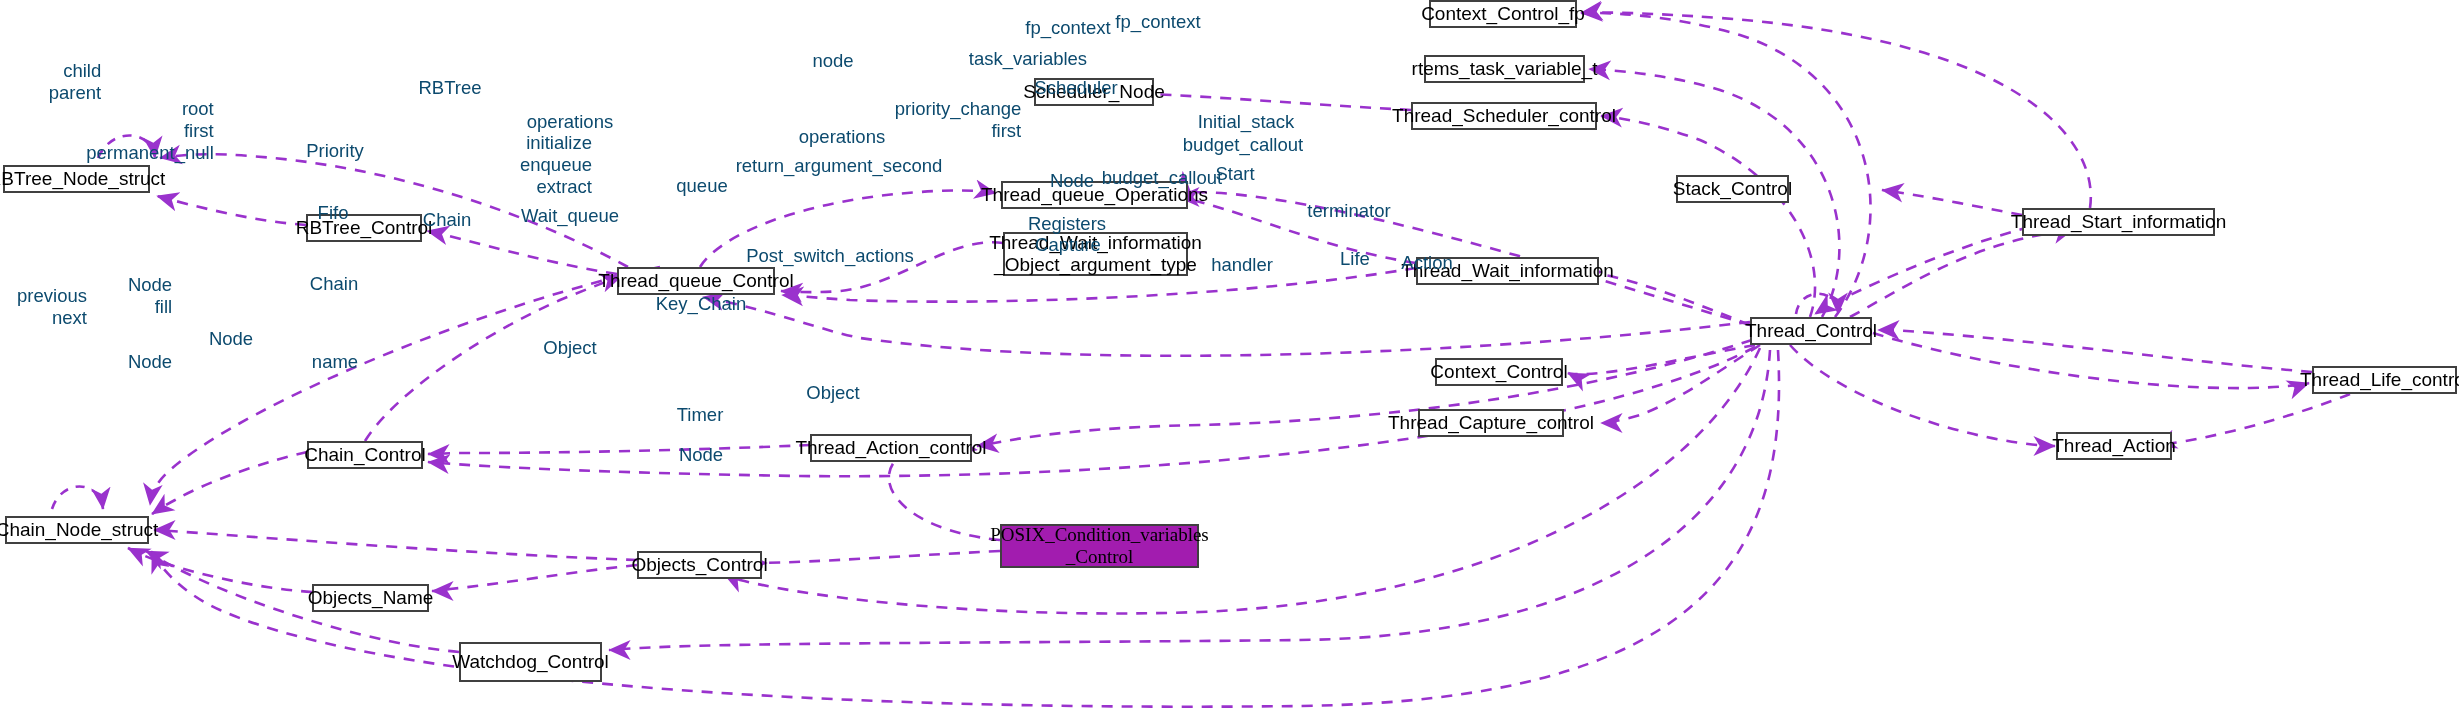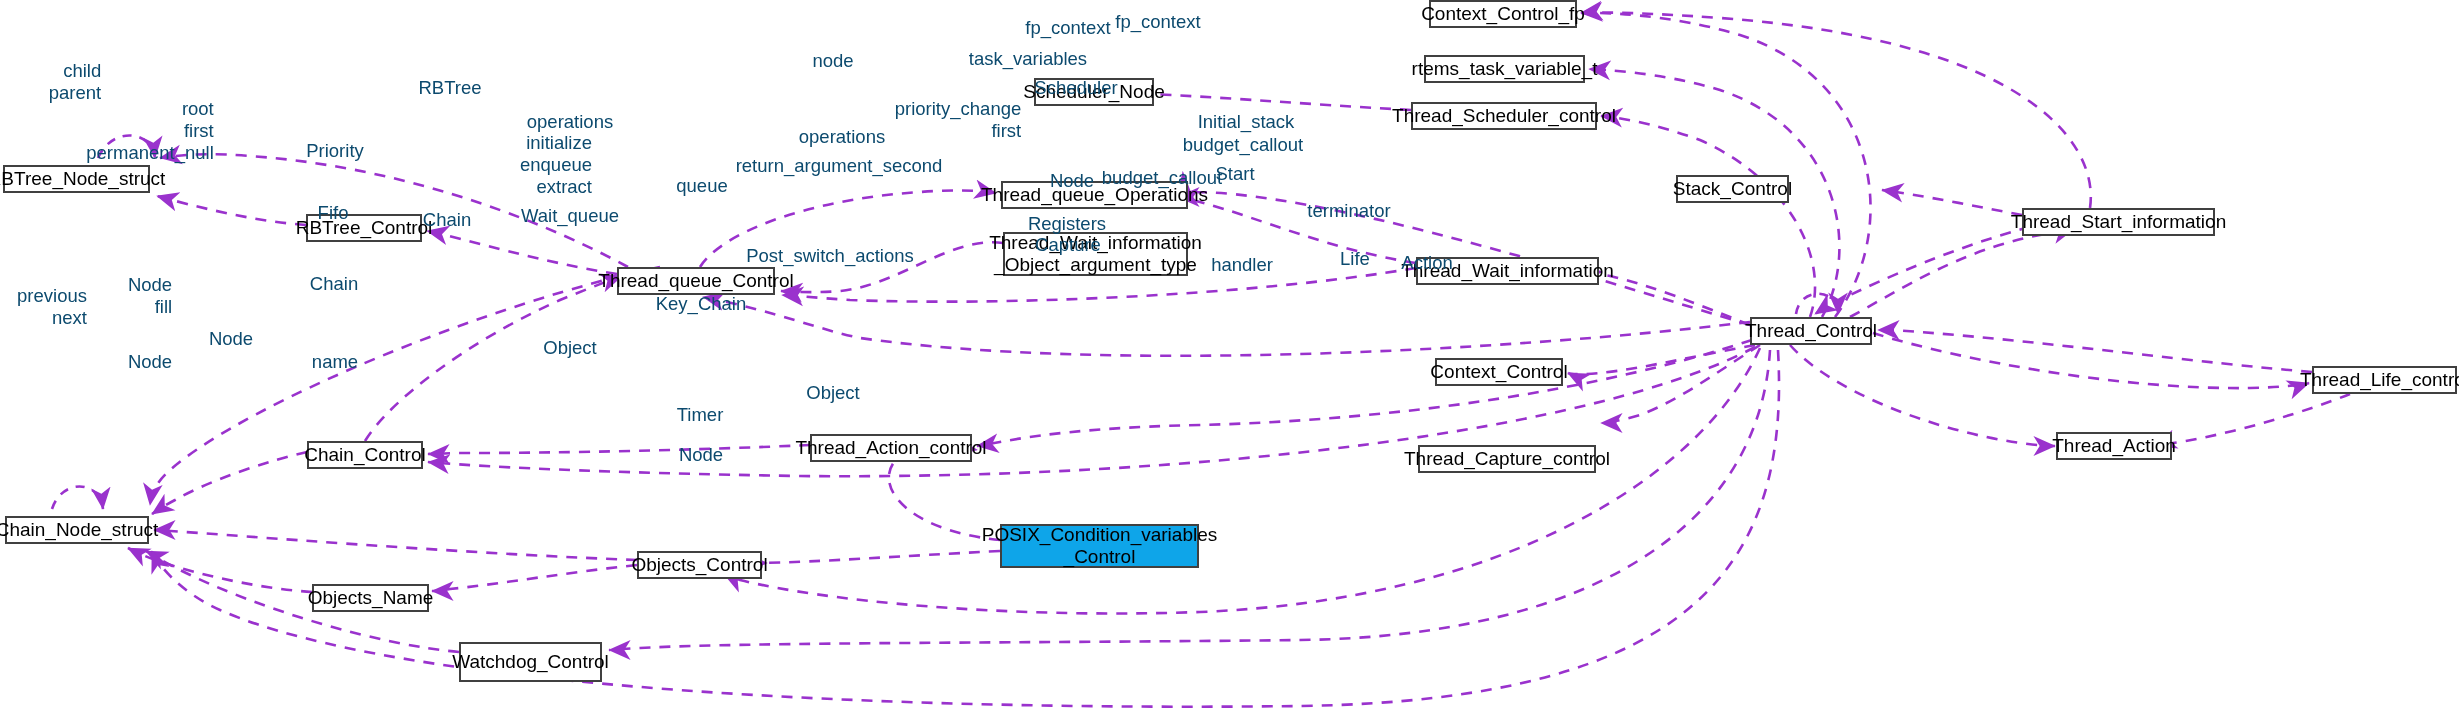--- a/index.html
+++ b/index.html
@@ -3,21 +3,21 @@
 <meta charset="utf-8">
 <style>
   html,body{margin:0;padding:0;background:#ffffff;}
   #page{position:relative;width:2459px;height:727px;background:#ffffff;
         font-family:"Liberation Sans","DejaVu Sans",sans-serif;overflow:hidden;}
   #edges{position:absolute;left:0;top:0;width:2459px;height:727px;}
   .node{position:absolute;box-sizing:border-box;border:2px solid #404040;
         background:#ffffff;color:#000000;font-size:19px;line-height:1.15;
         display:flex;align-items:center;justify-content:center;text-align:center;
         padding:2px 7px;white-space:pre;}
-  .node.hl{background:#0ea5e9;}
+  .node.hl{background:#a21caf;font-family:Liberation Serif, serif;}
   .elabel{position:absolute;color:#0c4a6e;font-size:18.5px;line-height:1.18;
           white-space:pre;text-align:right;transform:translate(-50%,-50%);}
 </style>
 </head>
 <body>
 
 <div id="page">
 
   <svg id="edges" viewBox="0 0 2459 727">
     <defs>
@@ -124,21 +124,21 @@
       <div class="node" style="left: 1424px; top: 55px; width: 161px; height: 28px;">rtems_task_variable_t</div>
       <div class="node" style="left: 1429px; top: 0px; width: 148px; height: 28px;">Context_Control_fp</div>
       <div class="node" style="left: 1411px; top: 102px; width: 186px; height: 28px;">Thread_Scheduler_control</div>
       <div class="node" style="left: 1416px; top: 257px; width: 183px; height: 28px;">Thread_Wait_information</div>
       <div class="node" style="left: 1676px; top: 175px; width: 113px; height: 28px;">Stack_Control</div>
       <div class="node" style="left: 2022px; top: 208px; width: 193px; height: 28px;">Thread_Start_information</div>
       <div class="node" style="left: 1750px; top: 317px; width: 122px; height: 28px;">Thread_Control</div>
       <div class="node" style="left: 2312px; top: 366px; width: 145px; height: 28px;">Thread_Life_control</div>
       <div class="node" style="left: 2056px; top: 432px; width: 116px; height: 28px;">Thread_Action</div>
       <div class="node" style="left: 1435px; top: 358px; width: 128px; height: 28px;">Context_Control</div>
-      <div class="node" style="left: 1418px; top: 409px; width: 178px; height: 28px; margin-top: 36px;">Thread_Capture_control</div>
+      <div class="node" style="left: 1418px; top: 409px; width: 146px; height: 28px;">Thread_Capture_control</div>
       <div class="node" style="left: 810px; top: 434px; width: 162px; height: 28px;">Thread_Action_control</div>
       <div class="node" style="left: 307px; top: 441px; width: 116px; height: 28px;">Chain_Control</div>
       <div class="node" style="left: 5px; top: 516px; width: 144px; height: 28px;">Chain_Node_struct</div>
       <div class="node" style="left: 637px; top: 551px; width: 125px; height: 28px; text-align: right;">Objects_Control</div>
       <div class="node" style="left: 312px; top: 584px; width: 117px; height: 28px;">Objects_Name</div>
       <div class="node" style="left: 459px; top: 642px; width: 143px; height: 40px;">Watchdog_Control</div>
       <div class="node hl" style="left: 1000px; top: 524px; width: 199px; height: 44px;">POSIX_Condition_variables
 _Control</div>
     </div>
   <div id="labels">

